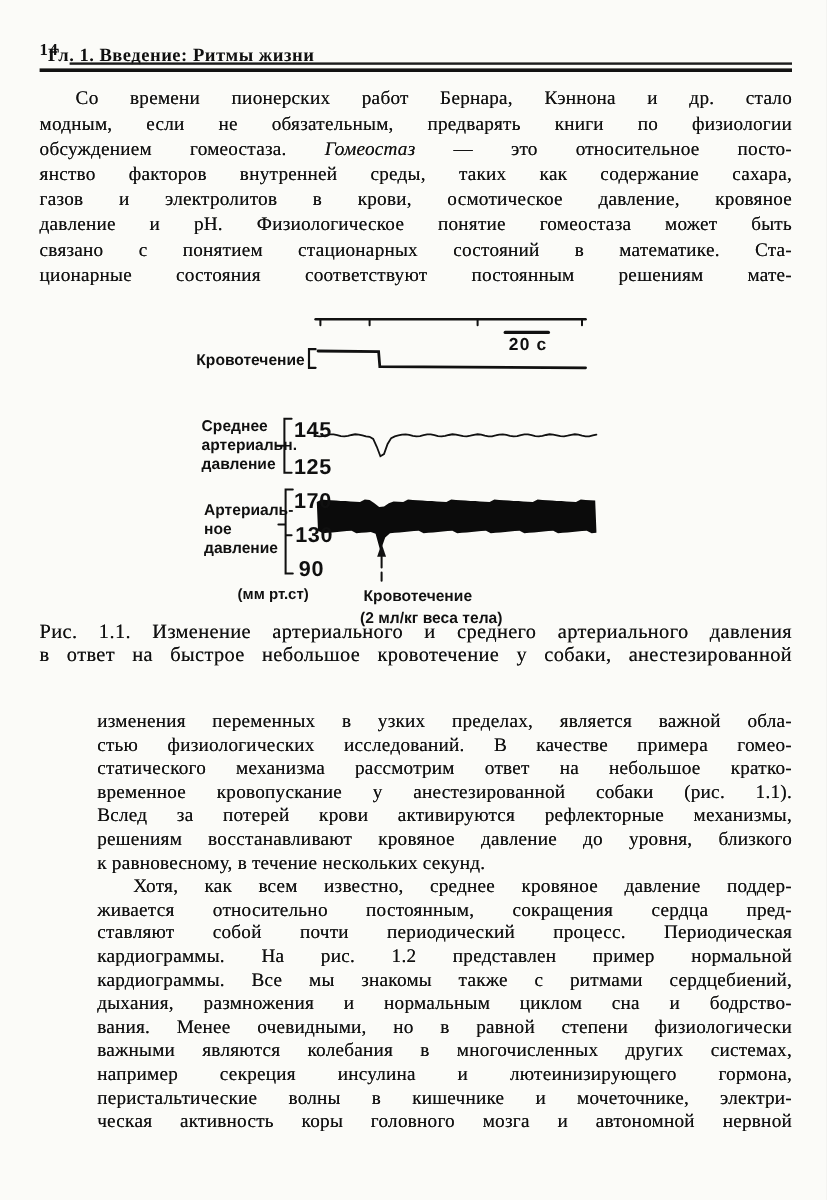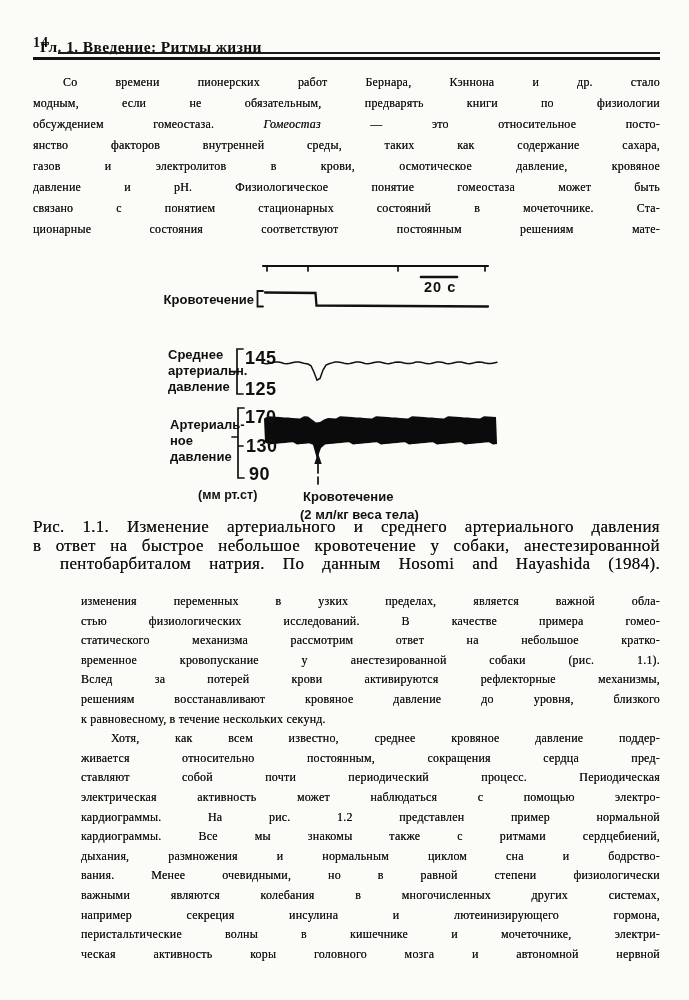--- a/index.html
+++ b/index.html
@@ -10,21 +10,21 @@
   }
   
   .pagenum{position:absolute;left:33px;top:35px;font-weight:700;font-size:14px;letter-spacing:1px;}
   .htitle{position:absolute;left:40px;top:38px;width:560px;text-align:left;
     font-weight:700;font-size:15.5px;letter-spacing:0.4px;}
   .ruleA{position:absolute;left:58px;right:29px;top:52px;height:2px;background:#1c1c1c;}
   .ruleB{position:absolute;left:33px;right:29px;top:57px;height:3px;background:#121212;}
   
   .textblock{position:absolute;left:33px;width:627px;}
   .textblock .line{
-    font-size:12px;line-height:21px;height:21px;letter-spacing:0.2px;
+    font-size:16px;line-height:21px;height:21px;letter-spacing:0.2px;
     text-align:justify;text-align-last:justify;
     text-shadow:0 0 0.4px rgba(10,10,10,0.75);
   }
   #para-bottom .line{line-height:19.6px;height:19.6px;margin-left:48px;}
   .line.noj{text-align-last:auto;}
   .line.ind{text-indent:30px;}
   .line.ind27{text-indent:27px;}
   
   .capblock{position:absolute;left:33px;top:518px;width:627px;}
   .capblock .line{
@@ -50,21 +50,21 @@
   <div class="ruleA"></div>
   <div class="ruleB"></div>
 
   <div id="para-top" class="textblock" style="top:72px">
       <div class="line ind">Со времени пионерских работ Бернара, Кэннона и др. стало</div>
       <div class="line">модным, если не обязательным, предварять книги по физиологии</div>
       <div class="line">обсуждением гомеостаза. <i>Гомеостаз</i> — это относительное посто-</div>
       <div class="line">янство факторов внутренней среды, таких как содержание сахара,</div>
       <div class="line">газов и электролитов в крови, осмотическое давление, кровяное</div>
       <div class="line">давление и pH. Физиологическое понятие гомеостаза может быть</div>
-      <div class="line">связано с понятием стационарных состояний в мочеточнике. Ста-</div>
+      <div class="line">связано с понятием стационарных состояний в математике. Ста-</div>
       <div class="line">ционарные состояния соответствуют постоянным решениям мате-</div>
     </div>
 
   <svg id="fig" width="345" height="270" viewBox="0 0 345 270" aria-hidden="true">
     <g fill="none" stroke="#111" stroke-linecap="round">
       <path d="M103,10 L328,10" stroke-width="2.1"></path>
       <path d="M107,10 v5 M148,10 v5 M238,10 v5 M325,10 v5" stroke-width="1.7"></path>
       <path d="M261,21 L297,21" stroke-width="2.7"></path>
       <path d="M103,35 h-5.5 v15.5 h5.5" stroke-width="1.8"></path>
       <path d="M105,36.5 L155.5,37 L156.5,49.5 L328,50.5" stroke-width="2.3"></path>
@@ -93,35 +93,33 @@
     <text class="fl s18" x="89" y="224">90</text>
 
     <text class="fl s12" x="38" y="243">(мм рт.ст)</text>
     <text class="fl s13" x="143" y="245">Кровотечение</text>
     <text class="fl s13" x="140" y="263">(2 мл/кг веса тела)</text>
   </svg>
 
   <div id="caption" class="capblock">
       <div class="line">Рис. 1.1. Изменение артериального и среднего артериального давления</div>
       <div class="line">в ответ на быстрое небольшое кровотечение у собаки, анестезированной</div>
-      <div class="line noj ind27">пентобарбиталом натрия. По данным Hosomi and Hayashida (1984).</div>
     </div>
 
   <div id="para-bottom" class="textblock" style="top:592px">
       <div class="line">изменения переменных в узких пределах, является важной обла-</div>
       <div class="line">стью физиологических исследований. В качестве примера гомео-</div>
       <div class="line">статического механизма рассмотрим ответ на небольшое кратко-</div>
       <div class="line">временное кровопускание у анестезированной собаки (рис. 1.1).</div>
       <div class="line">Вслед за потерей крови активируются рефлекторные механизмы,</div>
       <div class="line">решениям восстанавливают кровяное давление до уровня, близкого</div>
       <div class="line noj">к равновесному, в течение нескольких секунд.</div>
       <div class="line ind">Хотя, как всем известно, среднее кровяное давление поддер-</div>
       <div class="line">живается относительно постоянным, сокращения сердца пред-</div>
       <div class="line">ставляют собой почти периодический процесс. Периодическая</div>
-      <div class="line">электрическая активность может наблюдаться с помощью электро-</div>
       <div class="line">кардиограммы. На рис. 1.2 представлен пример нормальной</div>
       <div class="line">кардиограммы. Все мы знакомы также с ритмами сердцебиений,</div>
       <div class="line">дыхания, размножения и нормальным циклом сна и бодрство-</div>
       <div class="line">вания. Менее очевидными, но в равной степени физиологически</div>
       <div class="line">важными являются колебания в многочисленных других системах,</div>
       <div class="line">например секреция инсулина и лютеинизирующего гормона,</div>
       <div class="line">перистальтические волны в кишечнике и мочеточнике, электри-</div>
       <div class="line">ческая активность коры головного мозга и автономной нервной</div>
     </div>
 

